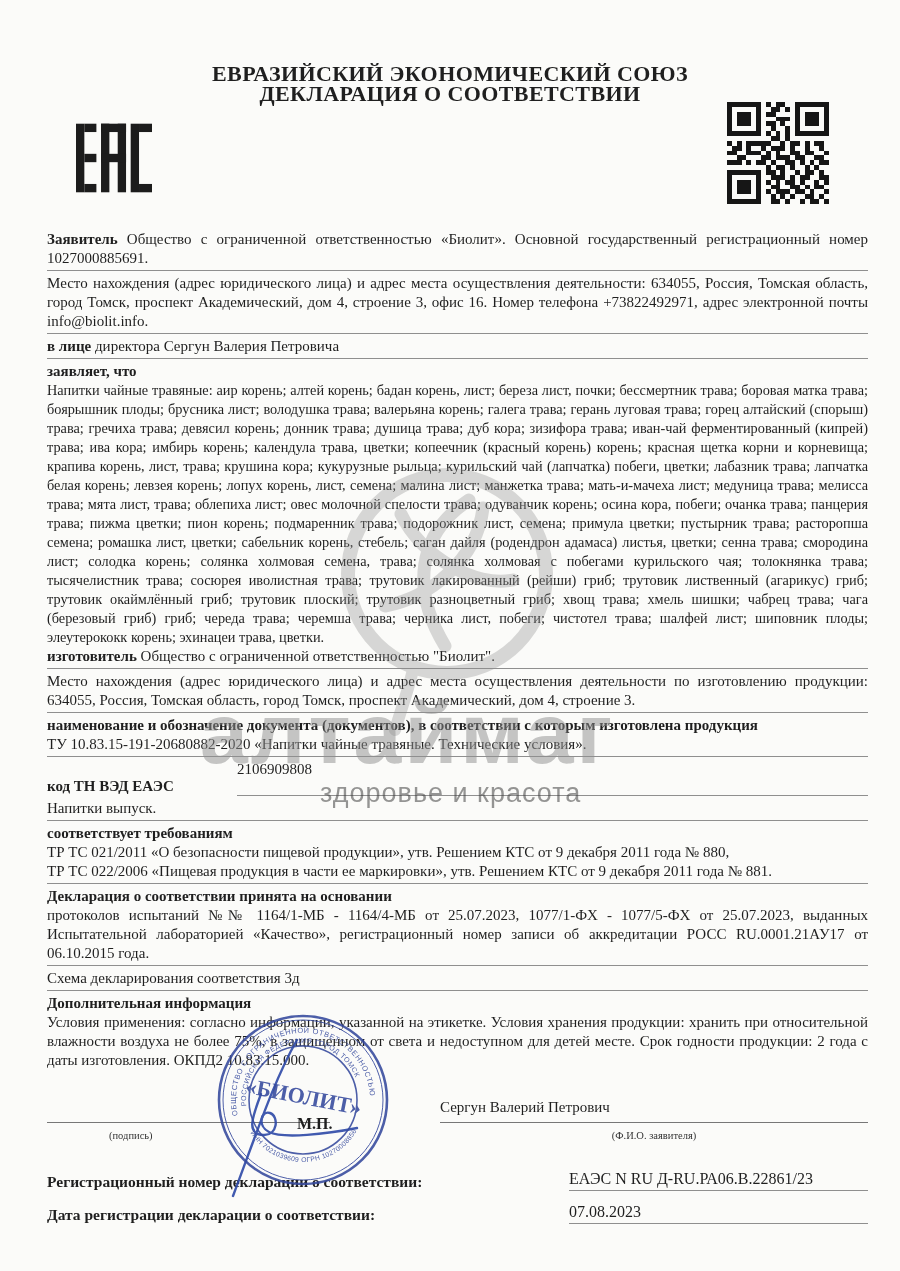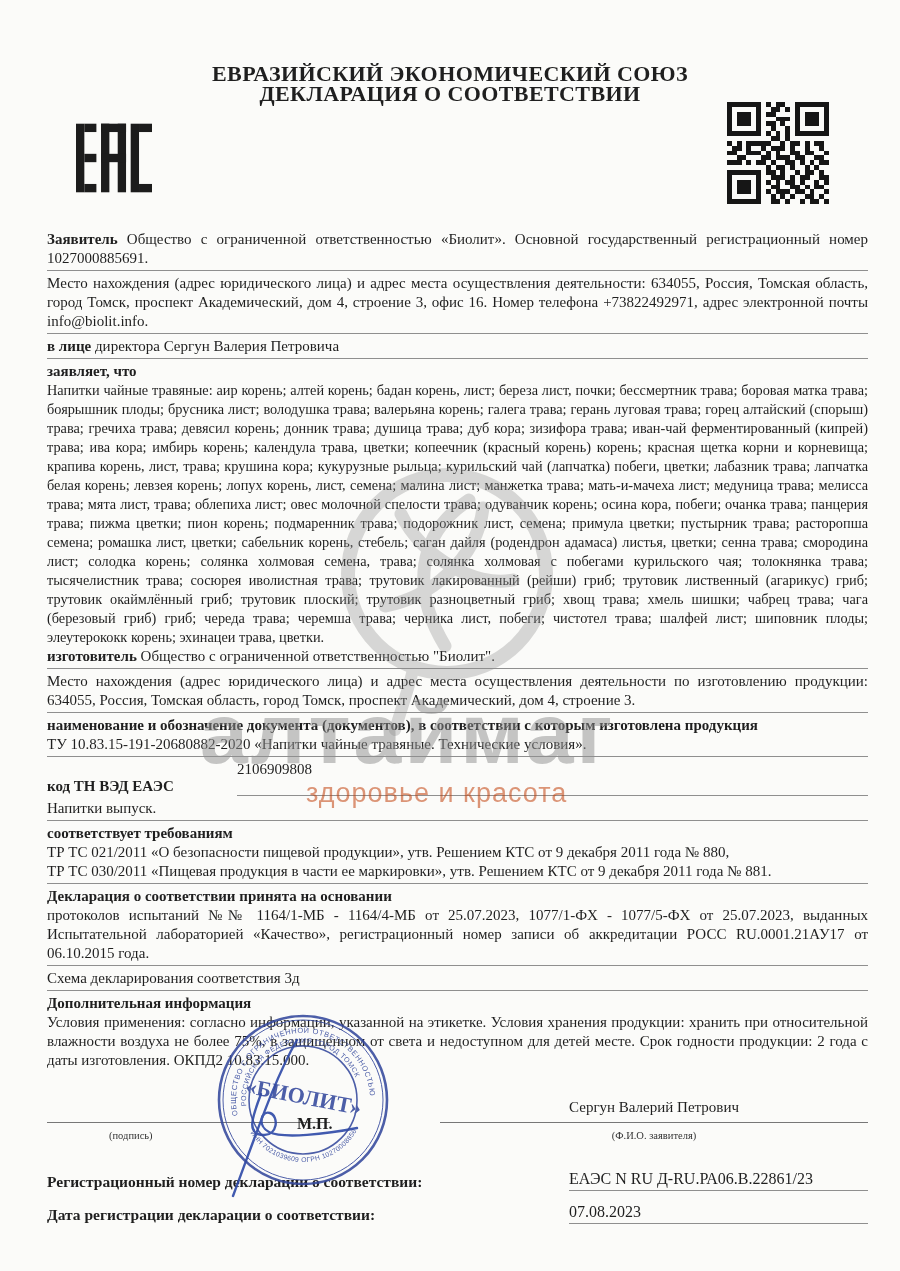--- a/index.html
+++ b/index.html
@@ -8,37 +8,37 @@
   
   .title{position:absolute;top:64px;left:0;width:100%;text-align:center;z-index:2;}
   .title .t1,.title .t2{font-weight:bold;font-size:22px;letter-spacing:.4px;line-height:20px;}
   .eac{position:absolute;left:76px;top:120px;z-index:2;}
   .qr{position:absolute;left:727px;top:102px;z-index:2;}
   
   .wm{position:absolute;z-index:3;pointer-events:none;}
   .wm-emblem{left:317px;top:438px;opacity:.33;}
   .wm-brand{left:200px;top:693px;font-family:"Liberation Sans",sans-serif;font-weight:bold;
             font-size:86px;letter-spacing:3px;color:#8f8f8f;opacity:.5;line-height:80px;}
-  .wm-slogan{left:306px;top:778px;font-family:"Liberation Sans",sans-serif;
-             font-size:27px;color:#c2410c;opacity:.55;letter-spacing:1px;}
+  .wm-slogan{left:320px;top:778px;font-family:"Liberation Sans",sans-serif;
+             font-size:27px;color:#404040;opacity:.55;letter-spacing:1px;}
   
   .content{position:absolute;left:47px;top:230px;width:821px;z-index:2;
            font-size:15px;line-height:19px;text-align:justify;}
   .sec{border-bottom:1px solid #8f8f8f;padding-bottom:2px;margin-bottom:3px;}
   .hd{font-weight:bold;}
   .products{font-size:14.3px;}
   .row{display:flex;align-items:flex-end;margin-bottom:3px;}
   .row .rlbl{font-weight:bold;width:190px;flex:0 0 auto;}
   .row .rval{flex:1 1 auto;border-bottom:1px solid #8f8f8f;padding-bottom:16px;}
   .validity{margin-top:8px;}
   
   .sigblock{position:relative;margin-top:18px;height:70px;}
   .sigline{position:absolute;left:0;top:34px;width:283px;border-bottom:1px solid #777;}
   .sigcap{position:absolute;left:62px;top:38px;font-size:10.5px;color:#333;}
-  .fio{position:absolute;left:393px;top:10px;width:428px;text-align:center;font-size:15px;}
+  .fio{position:absolute;left:393px;top:10px;width:428px;font-size:15px;}
   .fioline{position:absolute;left:393px;top:34px;width:428px;border-bottom:1px solid #777;}
   .fiocap{position:absolute;left:393px;top:38px;width:428px;text-align:center;font-size:10.5px;color:#333;}
   .mp{position:absolute;left:250px;top:26px;font-size:16px;font-weight:bold;z-index:6;}
   .stamp{position:absolute;left:166px;top:-78px;z-index:5;opacity:.88;}
   .handsign{position:absolute;left:128px;top:-52px;z-index:5;opacity:.9;}
   
   .regrow{display:flex;align-items:flex-end;margin-top:11px;gap:44px;}
   .regrow .lbl{font-weight:bold;width:478px;flex:0 0 auto;font-size:15.5px;}
   .regrow .val{flex:1 1 auto;border-bottom:1px solid #8f8f8f;font-size:16px;padding-bottom:2px;}
 </style>
@@ -362,21 +362,21 @@
       <span class="rval">2106909808</span>
     </div>
 
     <div class="sec">
       <span>Напитки выпуск.</span>
     </div>
 
     <div class="sec">
       <div class="hd">соответствует требованиям</div>
       <div>ТР ТС 021/2011 «О безопасности пищевой продукции», утв. Решением КТС от 9 декабря 2011 года № 880,</div>
-      <div>ТР ТС 030/2011 «Пищевая продукция в части ее маркировки», утв. Решением КТС от 9 декабря 2011 года № 881.</div>
+      <div>ТР ТС 022/2006 «Пищевая продукция в части ее маркировки», утв. Решением КТС от 9 декабря 2011 года № 881.</div>
     </div>
 
     <div class="sec">
       <div class="hd">Декларация о соответствии принята на основании</div>
       <div>протоколов испытаний №№ 1164/1-МБ - 1164/4-МБ от 25.07.2023, 1077/1-ФХ - 1077/5-ФХ от 25.07.2023, выданных Испытательной лабораторией «Качество», регистрационный номер записи об аккредитации РОСС RU.0001.21АУ17 от 06.10.2015 года.</div>
     </div>
 
     <div class="sec">
       <span>Схема декларирования соответствия 3д</span>
     </div>

